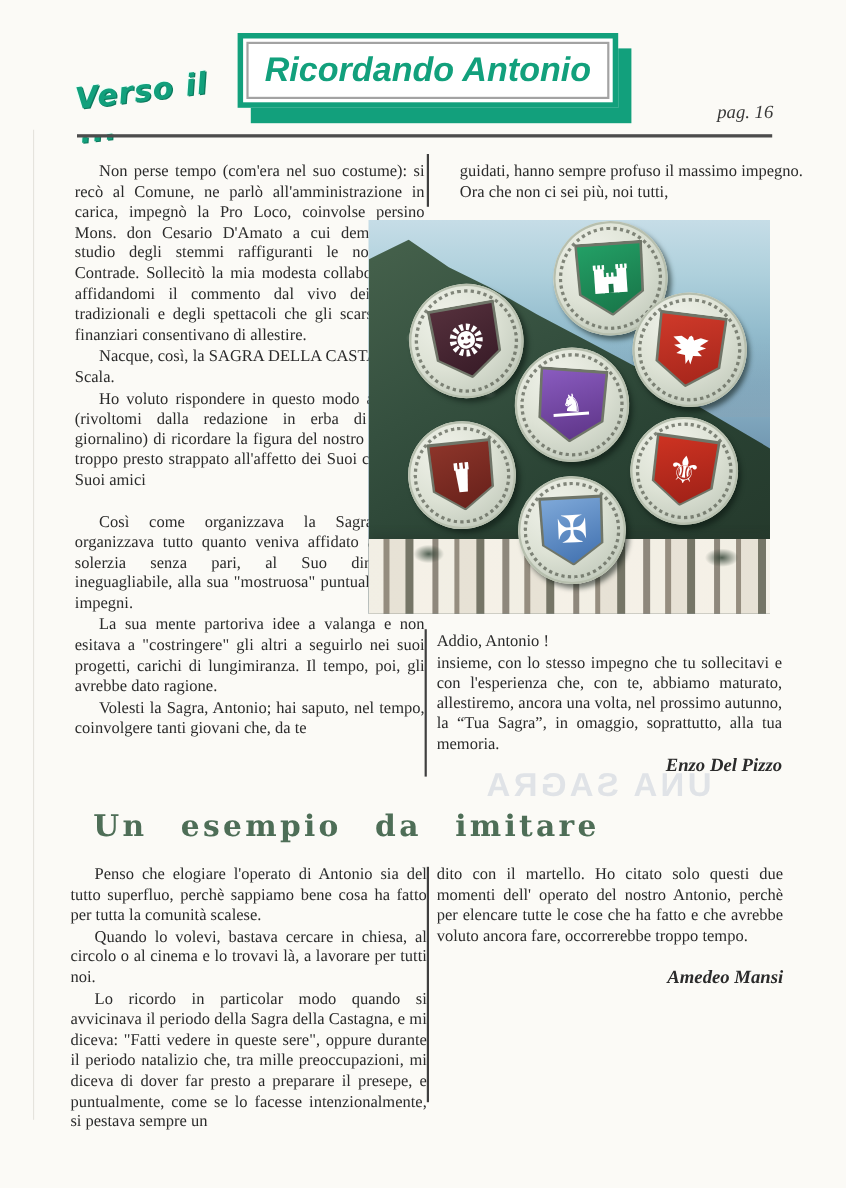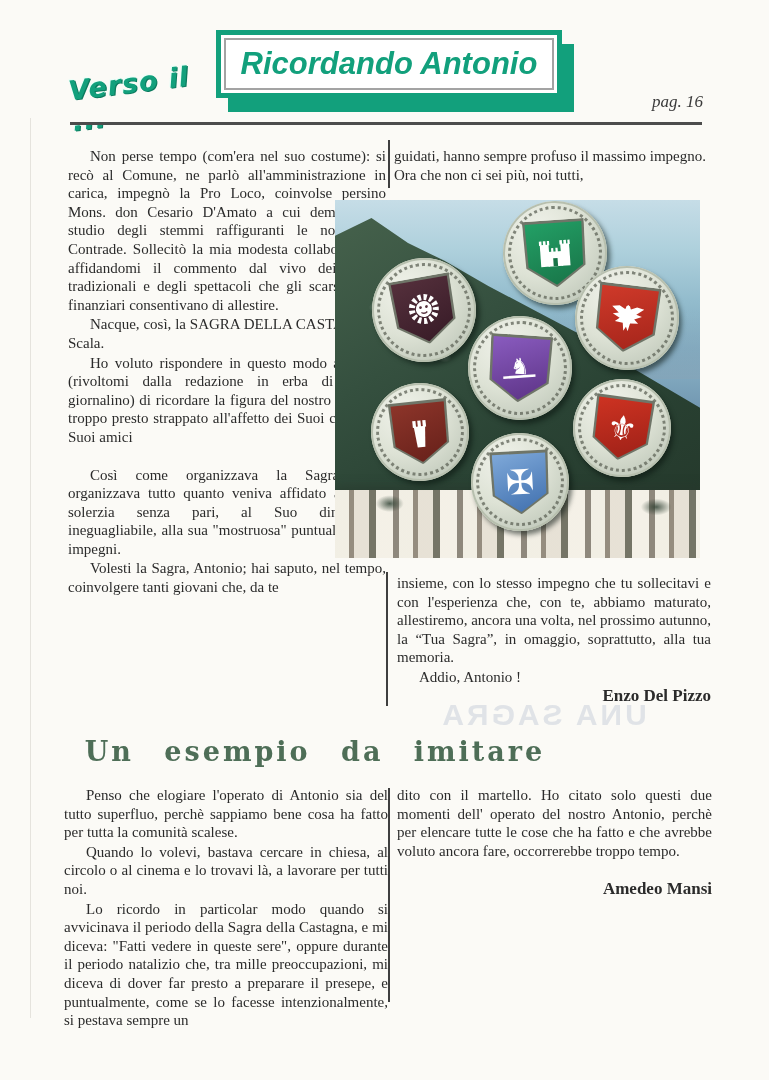--- a/index.html
+++ b/index.html
@@ -45,24 +45,24 @@
     position:absolute;left:30px;top:118px;width:1px;height:900px;
     background:#cfccc4;opacity:.5;
   }
   
   .col{position:absolute;text-align:justify;font-size:15px;line-height:18.6px;}
   .col p{margin:0;text-indent:22px;}
   .col p+p{margin-top:1px;}
   .col.no-first-indent p:first-child{text-indent:0;}
   .col-left-top{left:68px;top:147px;width:318px;}
   .col-left-top p:nth-child(4){margin-top:19px;}
-  .col-right-top{left:394px;top:147px;width:312px;}
+  .col-right-top{left:418px;top:147px;width:312px;}
   .col-right-bottom{left:397px;top:574px;width:314px;}
   .signature{
-    text-align:right;font-weight:bold;font-size:17px;
+    text-align:right;font-weight:bold;font-style:italic;font-size:17px;
     margin-top:24px;text-indent:0 !important;
   }
   .divider{position:absolute;width:2px;background:#3f3f3f;}
   .div-a{left:388px;top:140px;height:48px;}
   .div-b{left:386px;top:572px;height:134px;}
   .div-c{left:388px;top:788px;height:214px;}
   
   .photo{
     position:absolute;left:335px;top:200px;width:365px;height:358px;
     overflow:hidden;
@@ -161,20 +161,21 @@
 </div>
 <div class="page-num">pag. 16</div>
 <div class="header-rule"></div>
 <div class="left-edge-line"></div>
 
 <div class="col col-left-top">
     <p>Non perse tempo (com'era nel suo costume): si recò al Comune, ne parlò all'amministrazione in carica, impegnò la Pro Loco, coinvolse persino Mons. don Cesario D'Amato a cui demandò lo studio degli stemmi raffiguranti le nostre sei Contrade. Sollecitò la mia modesta collaborazione, affidandomi il commento dal vivo dei giochi tradizionali e degli spettacoli che gli scarsi mezzi finanziari consentivano di allestire.</p>
     <p>Nacque, così, la SAGRA DELLA CASTAGNA a Scala.</p>
     <p>Ho voluto rispondere in questo modo all'invito (rivoltomi dalla redazione in erba di questo giornalino) di ricordare la figura del nostro Fratello, troppo presto strappato all'affetto dei Suoi cari e dei Suoi amici</p>
     <p>Così come organizzava la Sagra, Egli organizzava tutto quanto veniva affidato alla Sua solerzia senza pari, al Suo dinamismo ineguagliabile, alla sua "mostruosa" puntualità negli impegni.</p>
+    <p>La sua mente partoriva idee a valanga e non esitava a "costringere" gli altri a seguirlo nei suoi progetti, carichi di lungimiranza. Il tempo, poi, gli avrebbe dato ragione.</p>
     <p>Volesti la Sagra, Antonio; hai saputo, nel tempo, coinvolgere tanti giovani che, da te</p>
   </div>
 <div class="col col-right-top no-first-indent">
     <p>guidati, hanno sempre profuso il massimo impegno. Ora che non ci sei più, noi tutti,</p>
   </div>
 
 <div class="divider div-a"></div>
 <div class="divider div-b"></div>
 
 <div class="photo">
@@ -276,22 +277,22 @@
     <div class="shield-outer">
         <div class="shield c-cross">
       <span class="glyph" style="font-size:34px;">✠</span>
     </div>
       </div>
   </div>
 </div>
 
 <div class="col col-right-bottom no-first-indent">
   <div>
+      <p>Addio, Antonio !</p>
       <p style="text-indent: 0px;">insieme, con lo stesso impegno che tu sollecitavi e con l'esperienza che, con te, abbiamo maturato, allestiremo, ancora una volta, nel prossimo autunno, la “Tua Sagra”, in omaggio, soprattutto, alla tua memoria.</p>
-      <p>Addio, Antonio !</p>
     </div>
   <p class="signature">Enzo Del Pizzo</p>
 </div>
 
 <div class="ghost">UNA SAGRA</div>
 
 <div class="section-title">Un esempio da imitare</div>
 <div class="divider div-c"></div>
 <div class="col col-left-bottom">
     <p>Penso che elogiare l'operato di Antonio sia del tutto superfluo, perchè sappiamo bene cosa ha fatto per tutta la comunità scalese.</p>

